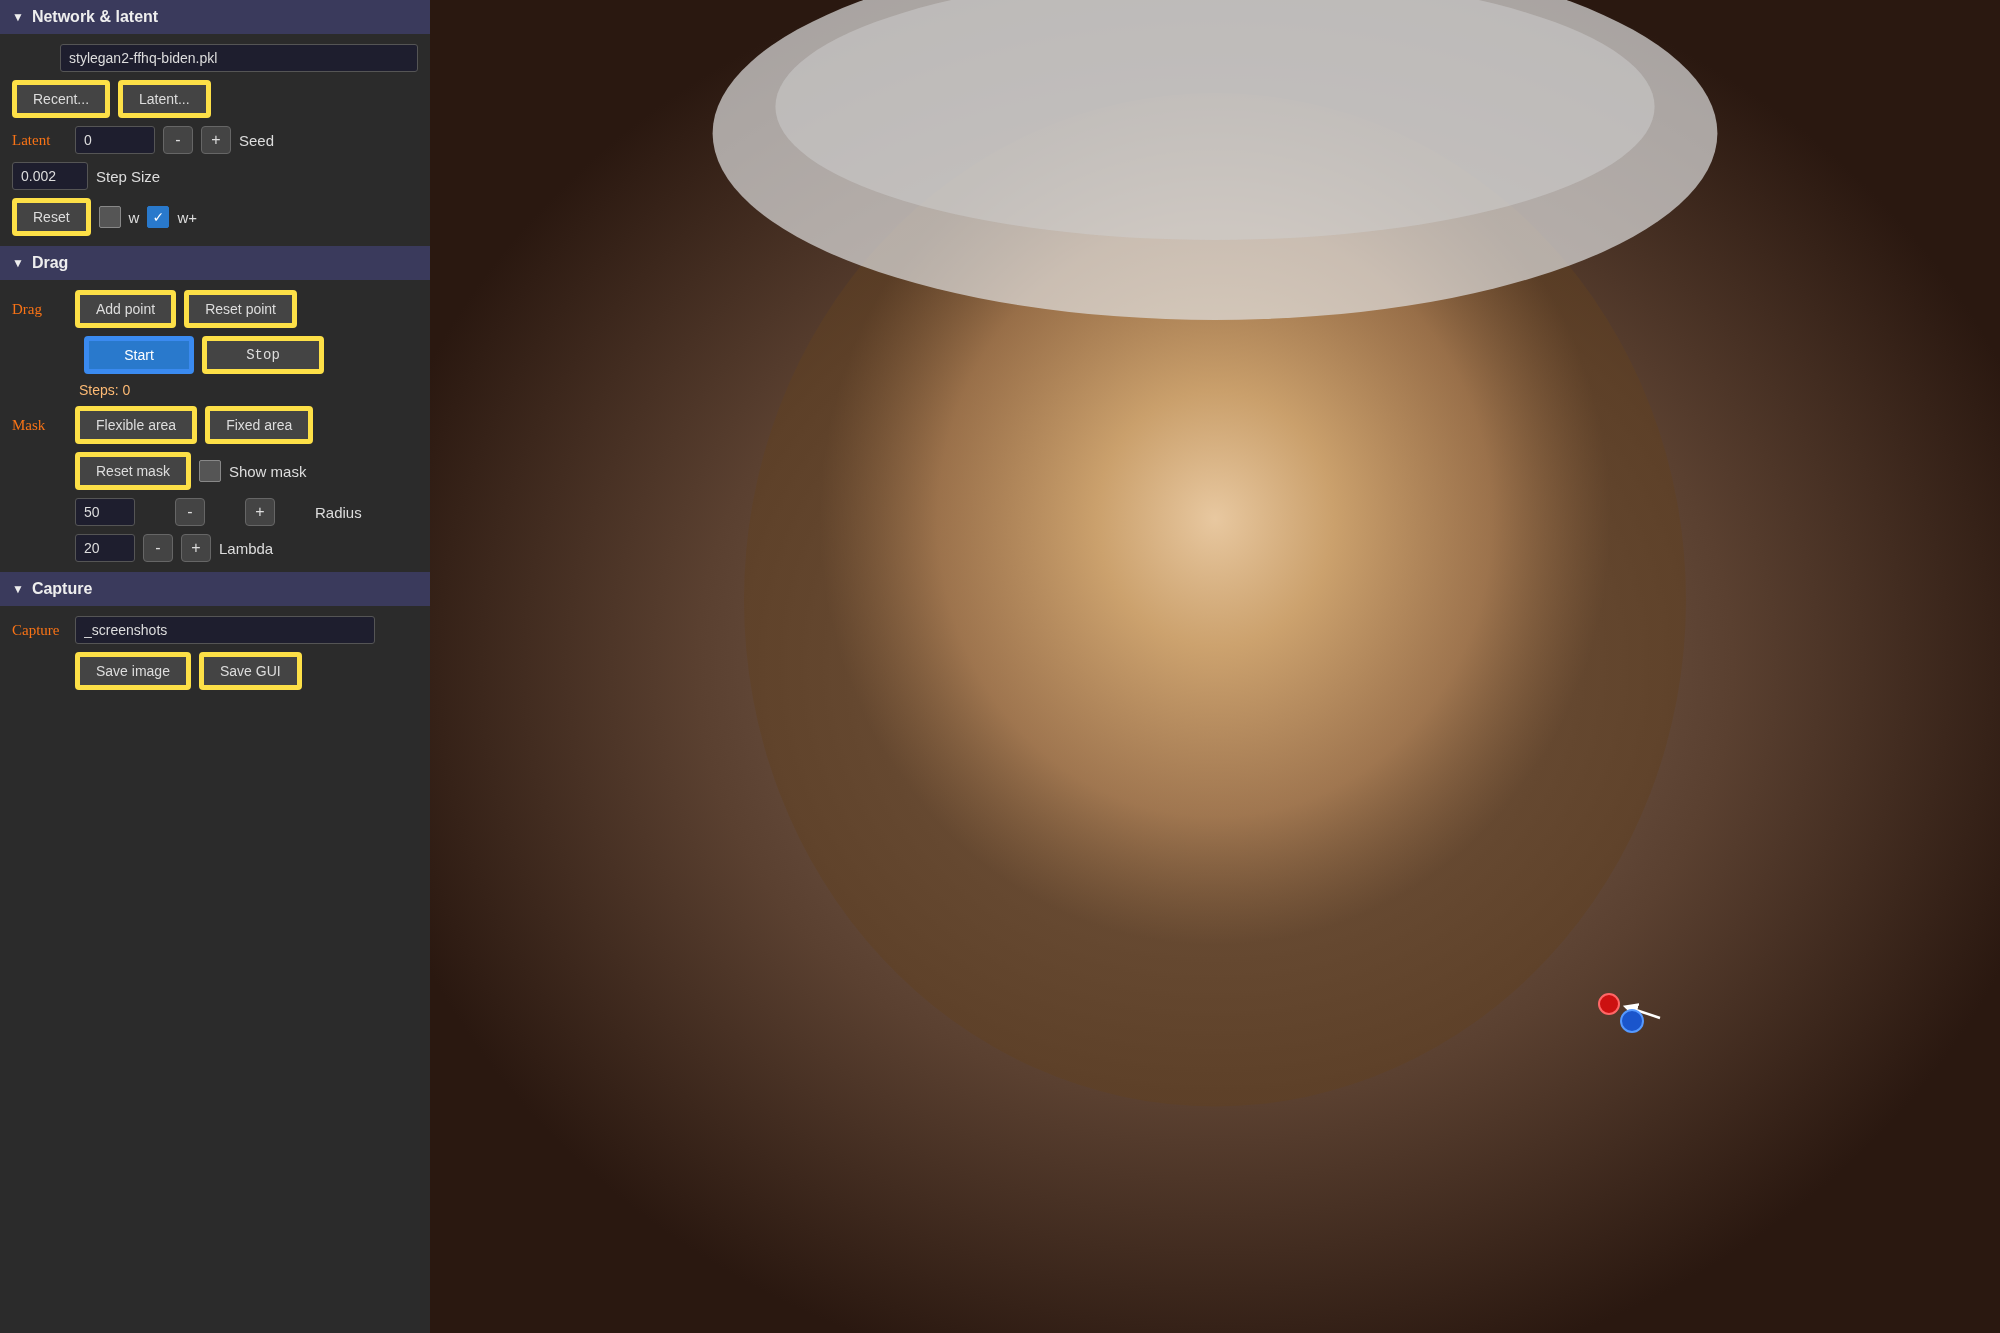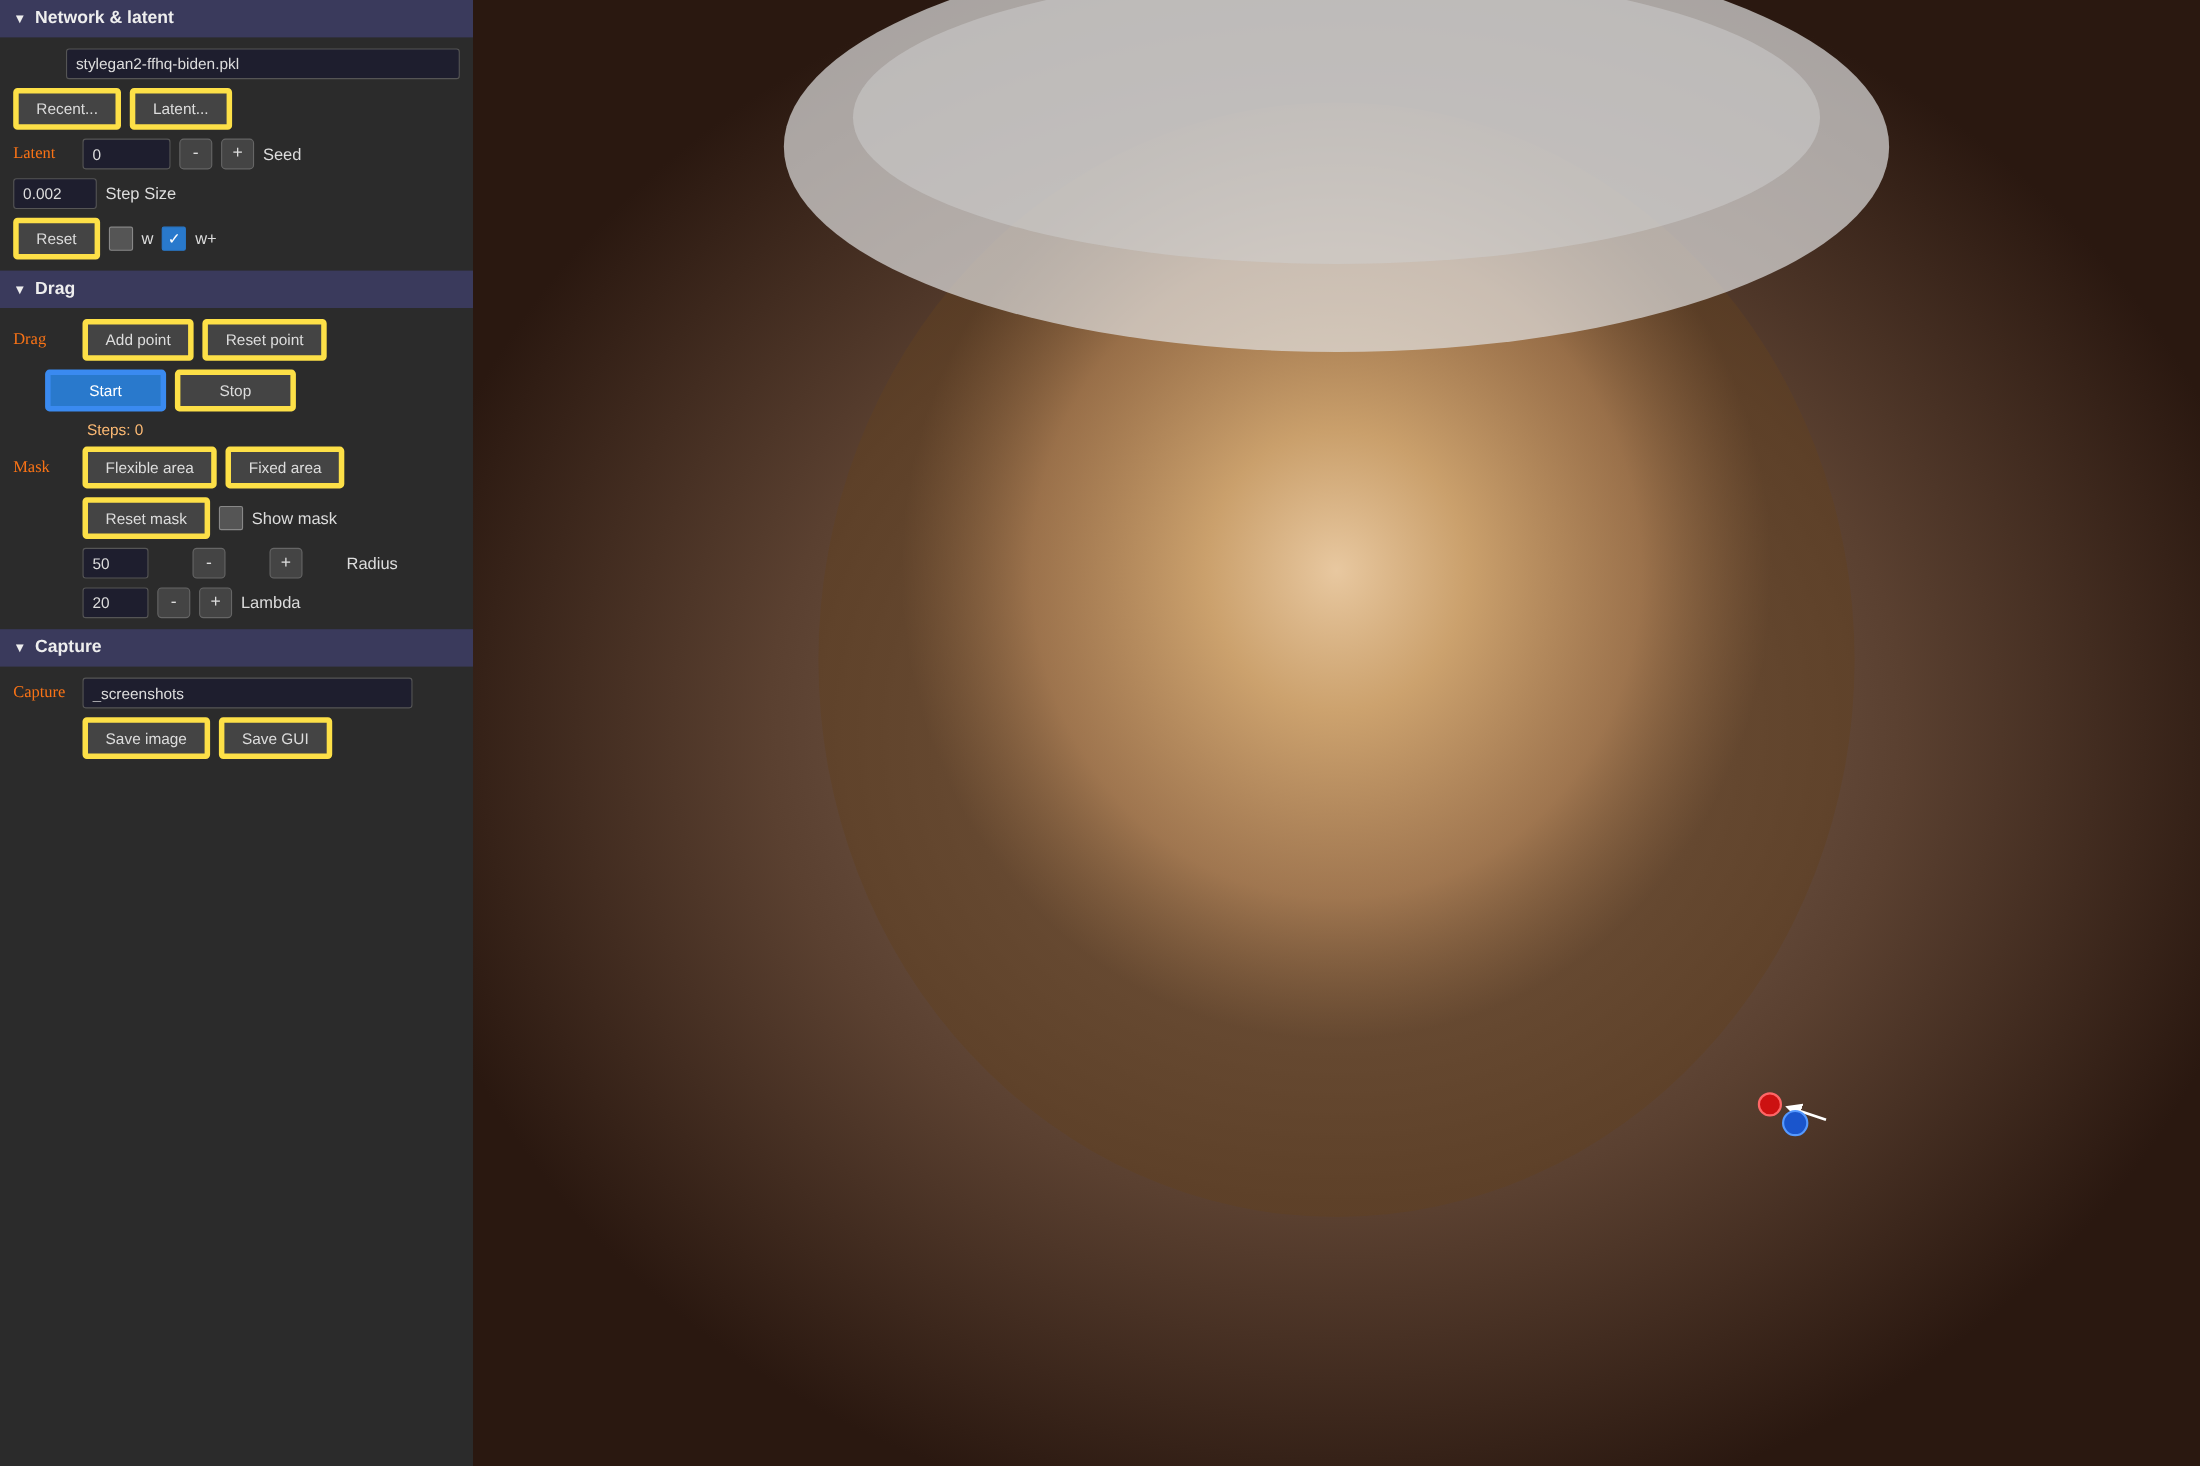--- a/index.html
+++ b/index.html
@@ -198,23 +198,23 @@
   </div>
 
   <div class="section-body">
 
     <div class="row">
       <span class="label">Drag</span>
       <button class="btn">Add point</button>
       <button class="btn">Reset point</button>
     </div>
 
-    <div class="row" style="margin-left:29px;">
+    <div class="row" style="margin-left:72px;">
       <button class="btn btn-blue" style="width:110px;">Start</button>
-      <button class="btn" style="width:110px;">Stop</button>
+      <button class="btn" style="width:122px;font-family:Liberation Mono, monospace;">Stop</button>
     </div>
 
     <div class="row" style="margin-left:63px;">
       <span class="steps-text">Steps: 0</span>
     </div>
 
     <div class="row">
       <span class="label">Mask</span>
       <button class="btn">Flexible area</button>
       <button class="btn">Fixed area</button>

